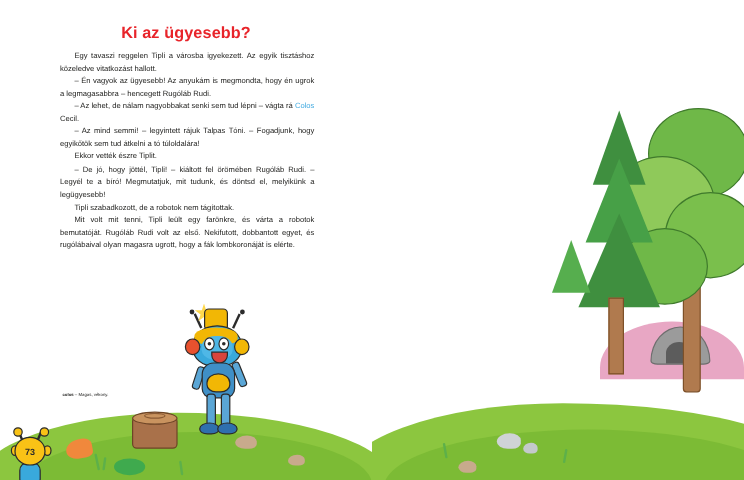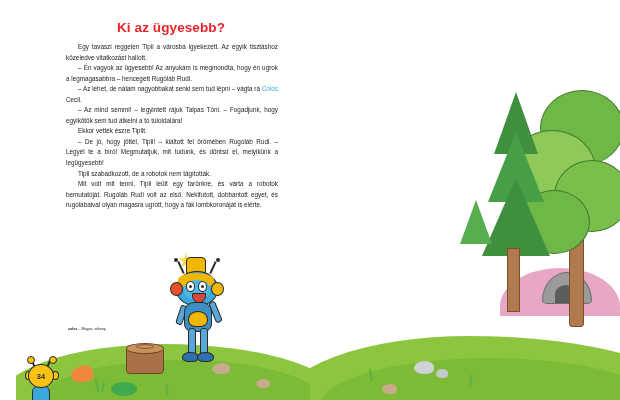--- a/index.html
+++ b/index.html
@@ -5,21 +5,21 @@
   html,body{margin:0;padding:0;}
   body{
     width:620px;height:400px;overflow:hidden;
     background:#ffffff;
     font-family:"Liberation Sans", sans-serif;
     -webkit-font-smoothing:antialiased;
   }
   #spread{position:relative;width:620px;height:400px;background:#fff;}
 
   .page{position:absolute;top:0;height:400px;width:310px;overflow:hidden;}
-  .page-left{left:16px;}
+  .page-left{left:0;}
   .page-right{left:310px;}
 
   
   .title{
     position:absolute;left:0;right:0;top:20px;
     text-align:center;
     color:#e8242a;
     font-weight:bold;
     font-size:13.5px;
     letter-spacing:.1px;
@@ -212,21 +212,21 @@
     <div class="footnote fn-left"><b>colos</b><span> – Magas, vékony.</span></div>
 
     <div class="pagenum pn-left">
       <div class="pn-ant" style="left:8px;top:3px;transform:rotate(-22deg);"></div>
       <div class="pn-antball" style="left:3px;top:0px;background:#f9c216;"></div>
       <div class="pn-ant" style="left:24px;top:3px;transform:rotate(22deg);"></div>
       <div class="pn-antball" style="left:25px;top:0px;background:#f9c216;"></div>
       <div class="pn-ear" style="left:1px;background:#f9c216;"></div>
       <div class="pn-ear" style="left:28px;background:#f9c216;"></div>
       <div class="pn-body y"></div>
-      <div class="pn-head y">34</div>
+      <div class="pn-head y">73</div>
     </div>
   </div>
 
   <div class="page page-right">
 
     <div class="pinktop"></div>
     <div class="cave">
       <div class="cave-hole"></div>
     </div>
 

